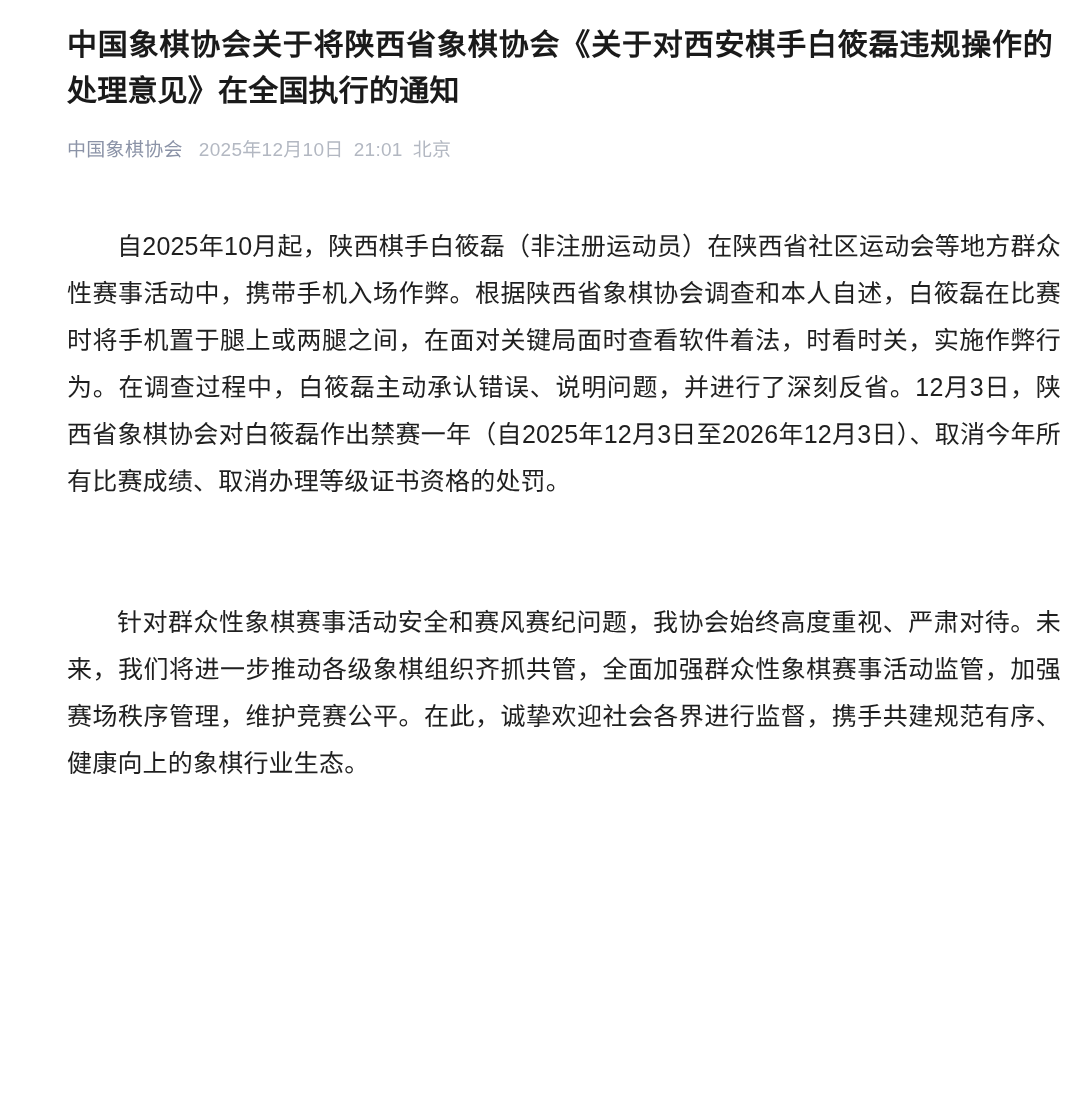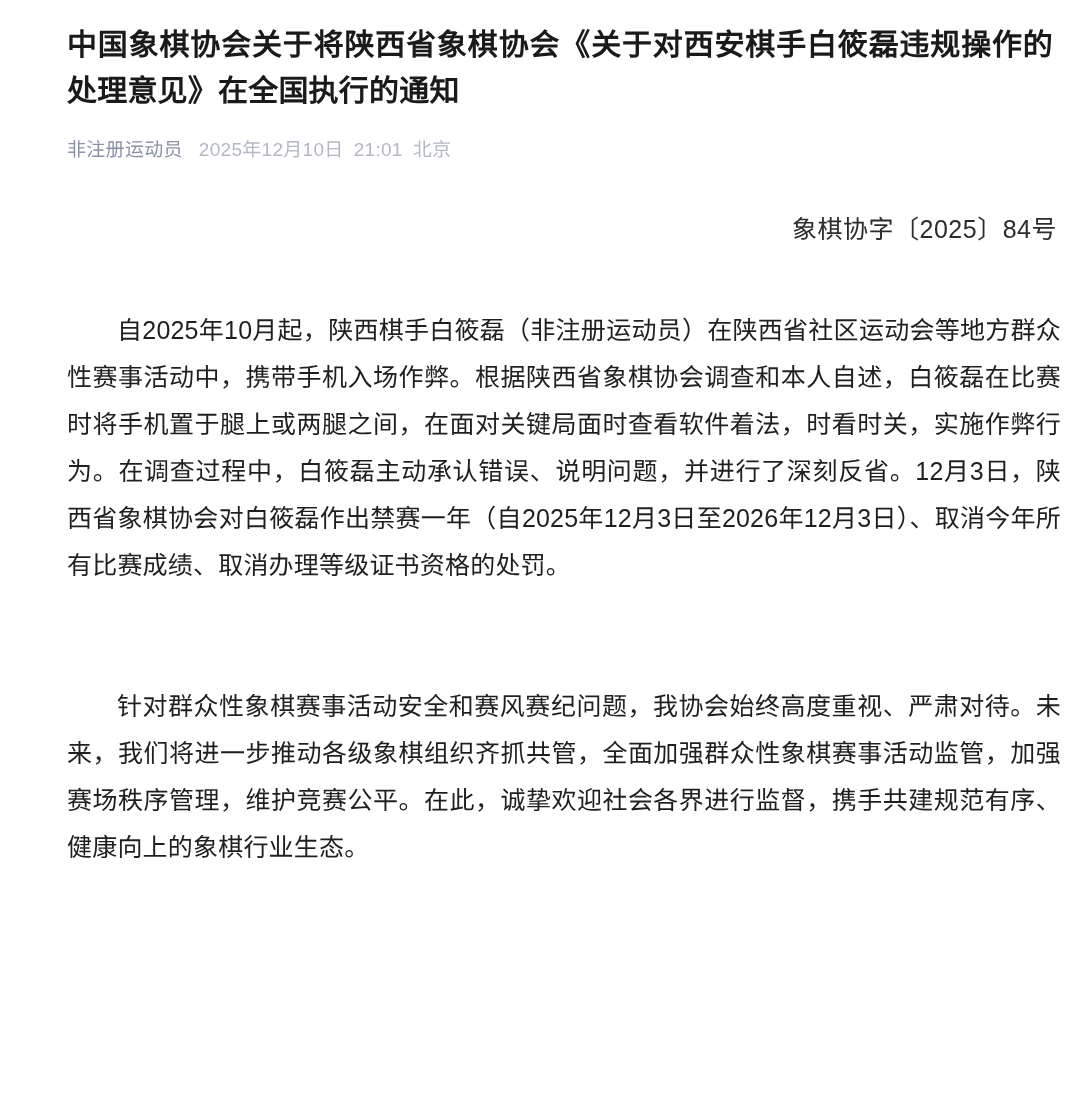--- a/index.html
+++ b/index.html
@@ -94,24 +94,23 @@
   }
 </style>
 </head>
 <body>
 
 <div class="page">
 
   <h1 class="article-title">中国象棋协会关于将陕西省象棋协会《关于对西安棋手白筱磊违规操作的处理意见》在全国执行的通知</h1>
 
   <div class="byline">
-    <span class="byline-author">非注册运动员</span><span class="byline-meta"><span>2025年12月10日</span><span class="sep"></span><span>21:01</span><span class="sep"></span><span>北京</span></span>
+    <span class="byline-author">中国象棋协会</span><span class="byline-meta"><span>2025年12月10日</span><span class="sep"></span><span>21:01</span><span class="sep"></span><span>北京</span></span>
   </div>
 
-  <div class="doc-number">象棋协字〔2025〕84号</div>
 
   <div class="body-content">
 
 
     <div class="para-gap"></div>
 
     <p class="para">自2025年10月起，陕西棋手白筱磊（非注册运动员）在陕西省社区运动会等地方群众性赛事活动中，携带手机入场作弊。根据陕西省象棋协会调查和本人自述，白筱磊在比赛时将手机置于腿上或两腿之间，在面对关键局面时查看软件着法，时看时关，实施作弊行为。在调查过程中，白筱磊主动承认错误、说明问题，并进行了深刻反省。12月3日，陕西省象棋协会对白筱磊作出禁赛一年（自2025年12月3日至2026年12月3日）、取消今年所有比赛成绩、取消办理等级证书资格的处罚。</p>
 
     <div class="para-gap"></div>
 

